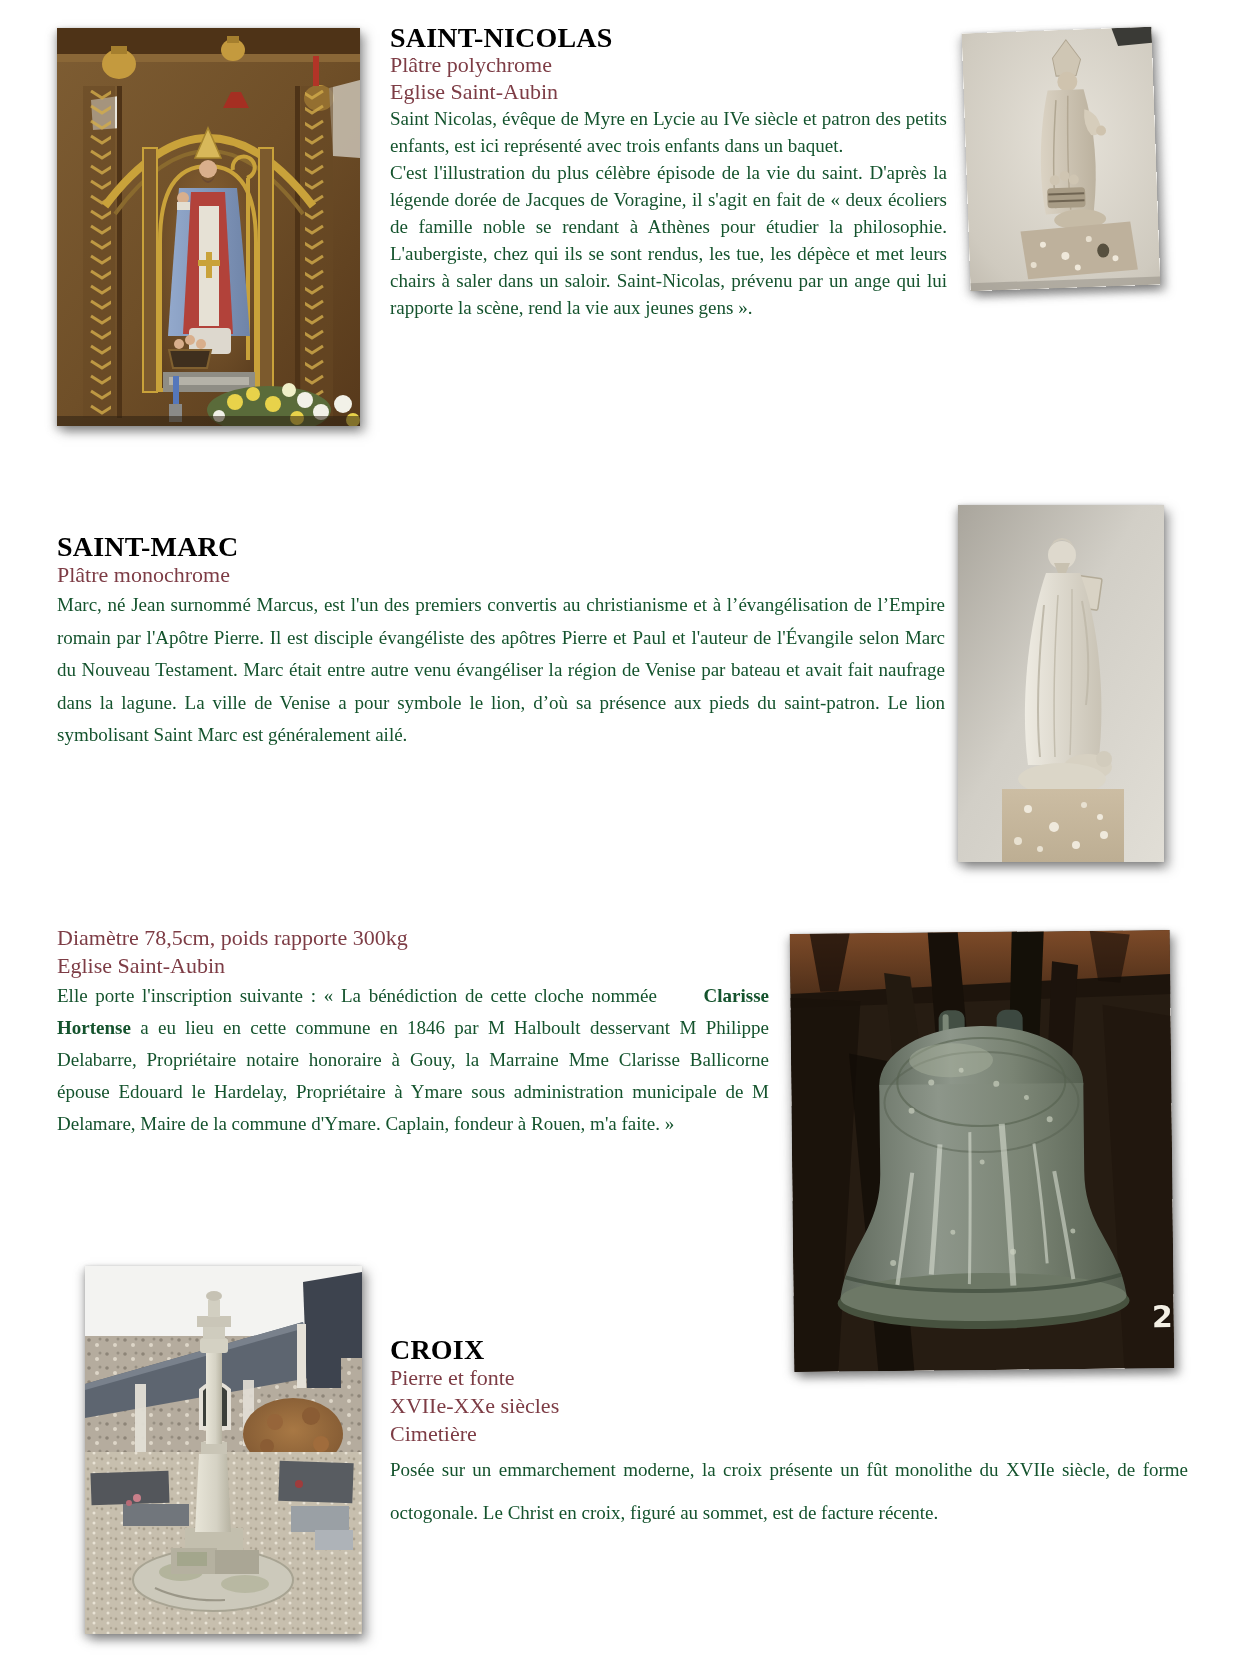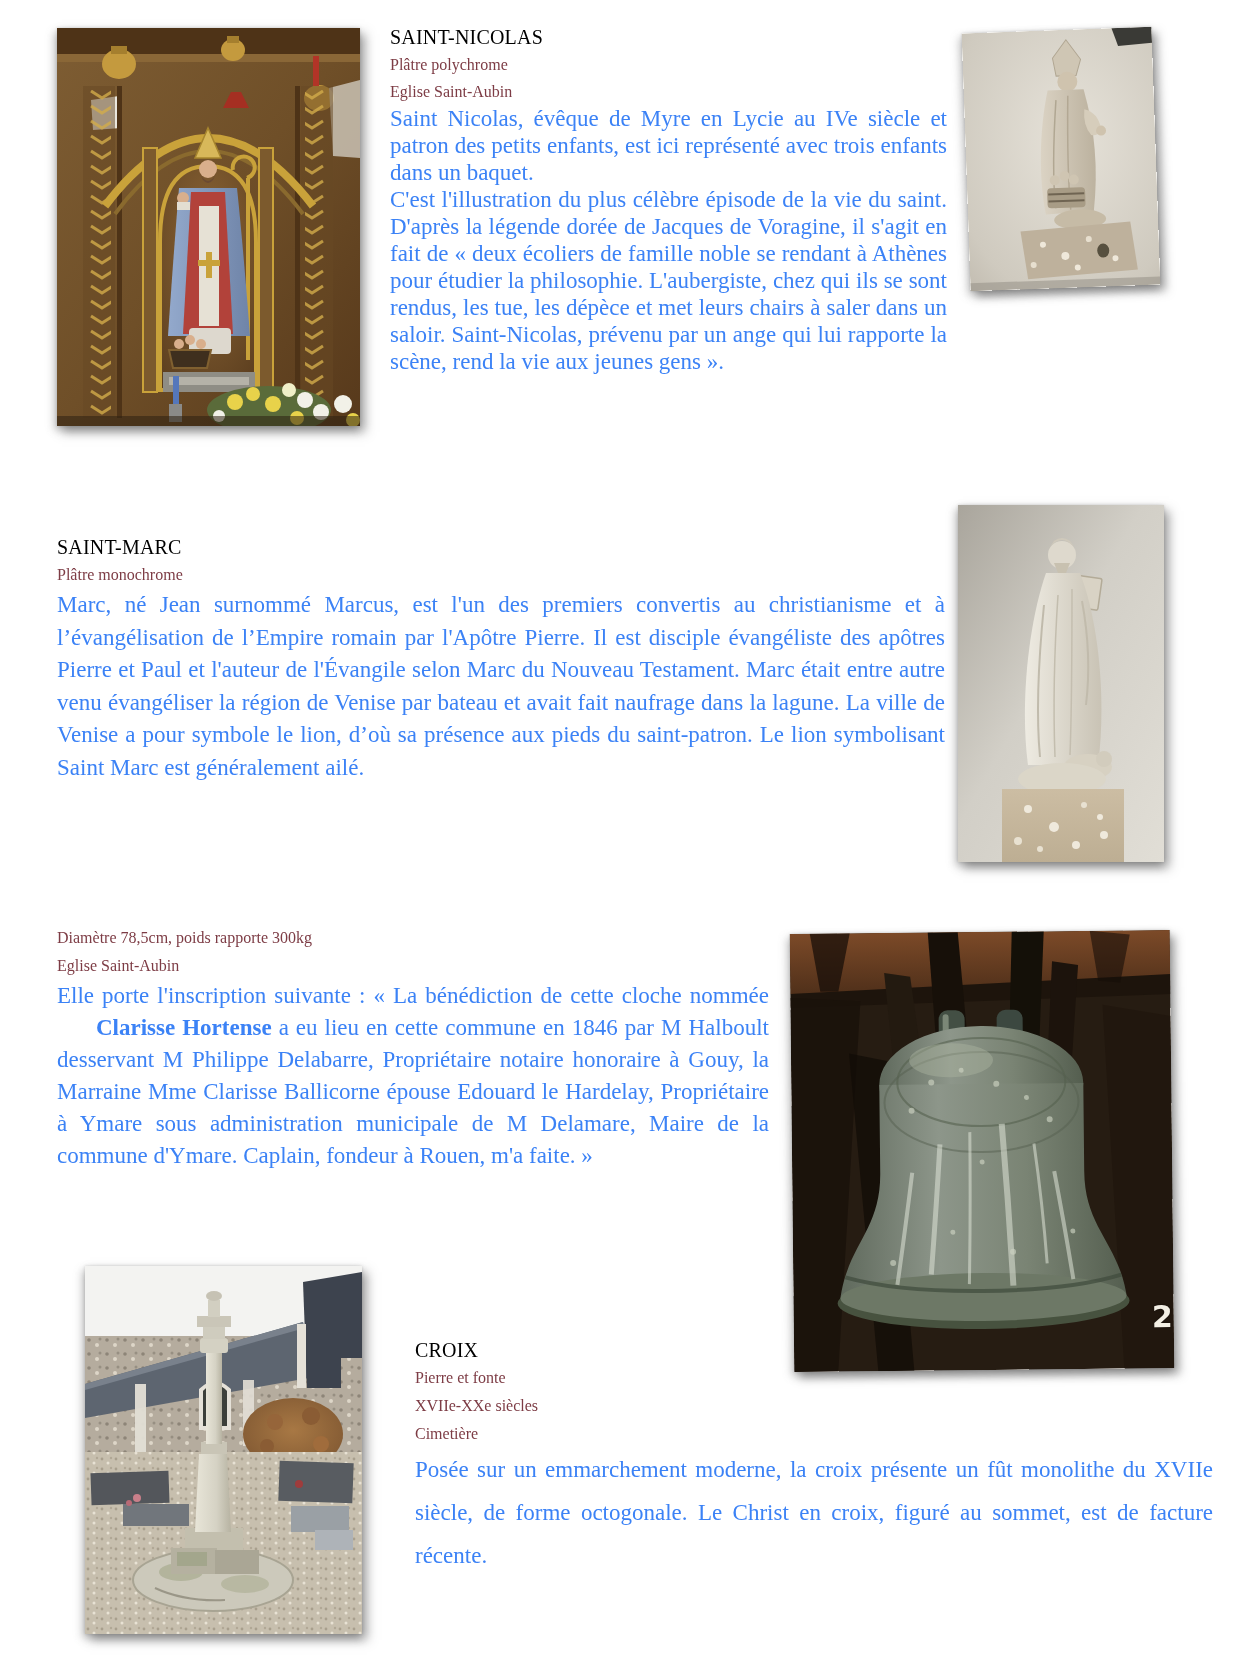--- a/index.html
+++ b/index.html
@@ -2,23 +2,23 @@
 <html><head>
 <meta charset="utf-8">
 <style>
   html,body { margin:0; padding:0; background:#ffffff; }
   .page {
     position:relative; width:1240px; height:1661px; background:#ffffff;
     font-family:"Liberation Serif","DejaVu Serif",serif; color:#141414; overflow:hidden;
   }
   .tb { position:absolute; }
   .tb p { margin:0; }
-  .sec-title { font-weight:normal; font-size:20px; color:#000; letter-spacing:0.2px; }
-  .maroon { color:#7d3c45; font-size:16px; }
-  .bodytxt { font-size:23px; text-align:justify; color:#3b82f6; }
+  .sec-title { font-weight:bold; font-size:28px; color:#000; letter-spacing:0.2px; }
+  .maroon { color:#7d3c45; font-size:22px; }
+  .bodytxt { font-size:19px; text-align:justify; color:#14532d; }
   .lh27 { line-height:27px; }
   .lh28 { line-height:28px; }
   .lh32 { line-height:32px; }
   .lh33 { line-height:43px; }
   .it { }
   .bold { font-weight:bold;margin-left:39px; }
 
   .photo { position:absolute; box-shadow: 5px 6px 10px rgba(70,70,70,.5), -3px 4px 8px rgba(110,110,110,.35), 0 0 3px rgba(0,0,0,.15); }
   .photo svg { display:block; }
   #photo2 { transform: rotate(-2deg); }
@@ -380,21 +380,21 @@
       <rect x="116" y="176" width="26" height="12" fill="#c9c5b6"></rect>
       <rect x="121" y="86" width="16" height="92" fill="url(#shaft)"></rect>
       <rect x="115" y="72" width="28" height="15" rx="3" fill="#d4d1c3"></rect>
       <rect x="118" y="60" width="22" height="13" fill="#cfccbe"></rect>
       <rect x="112" y="50" width="34" height="11" fill="#cac6b8"></rect>
       <rect x="123" y="34" width="12" height="17" fill="#d2cfc1"></rect>
       <ellipse cx="129" cy="30" rx="8" ry="5" fill="#c6c2b4"></ellipse>
     </svg>
   </div>
 
-  <div class="tb" style="left:390px; top:1336px; width:798px;margin-left:25px;">
+  <div class="tb" style="left:390px; top:1336px; width:798px;">
     <p class="sec-title lh28">CROIX</p>
     <p class="maroon lh28">Pierre et fonte</p>
     <p class="maroon lh28">XVIIe-XXe siècles</p>
     <p class="maroon lh28">Cimetière</p>
     <p class="bodytxt lh33">Posée sur un emmarchement moderne, la croix présente un fût monolithe du XVIIe siècle, de forme octogonale. Le Christ en croix, figuré au sommet, est de facture récente.</p>
   </div>
 
 </div>
 
 </body></html>

